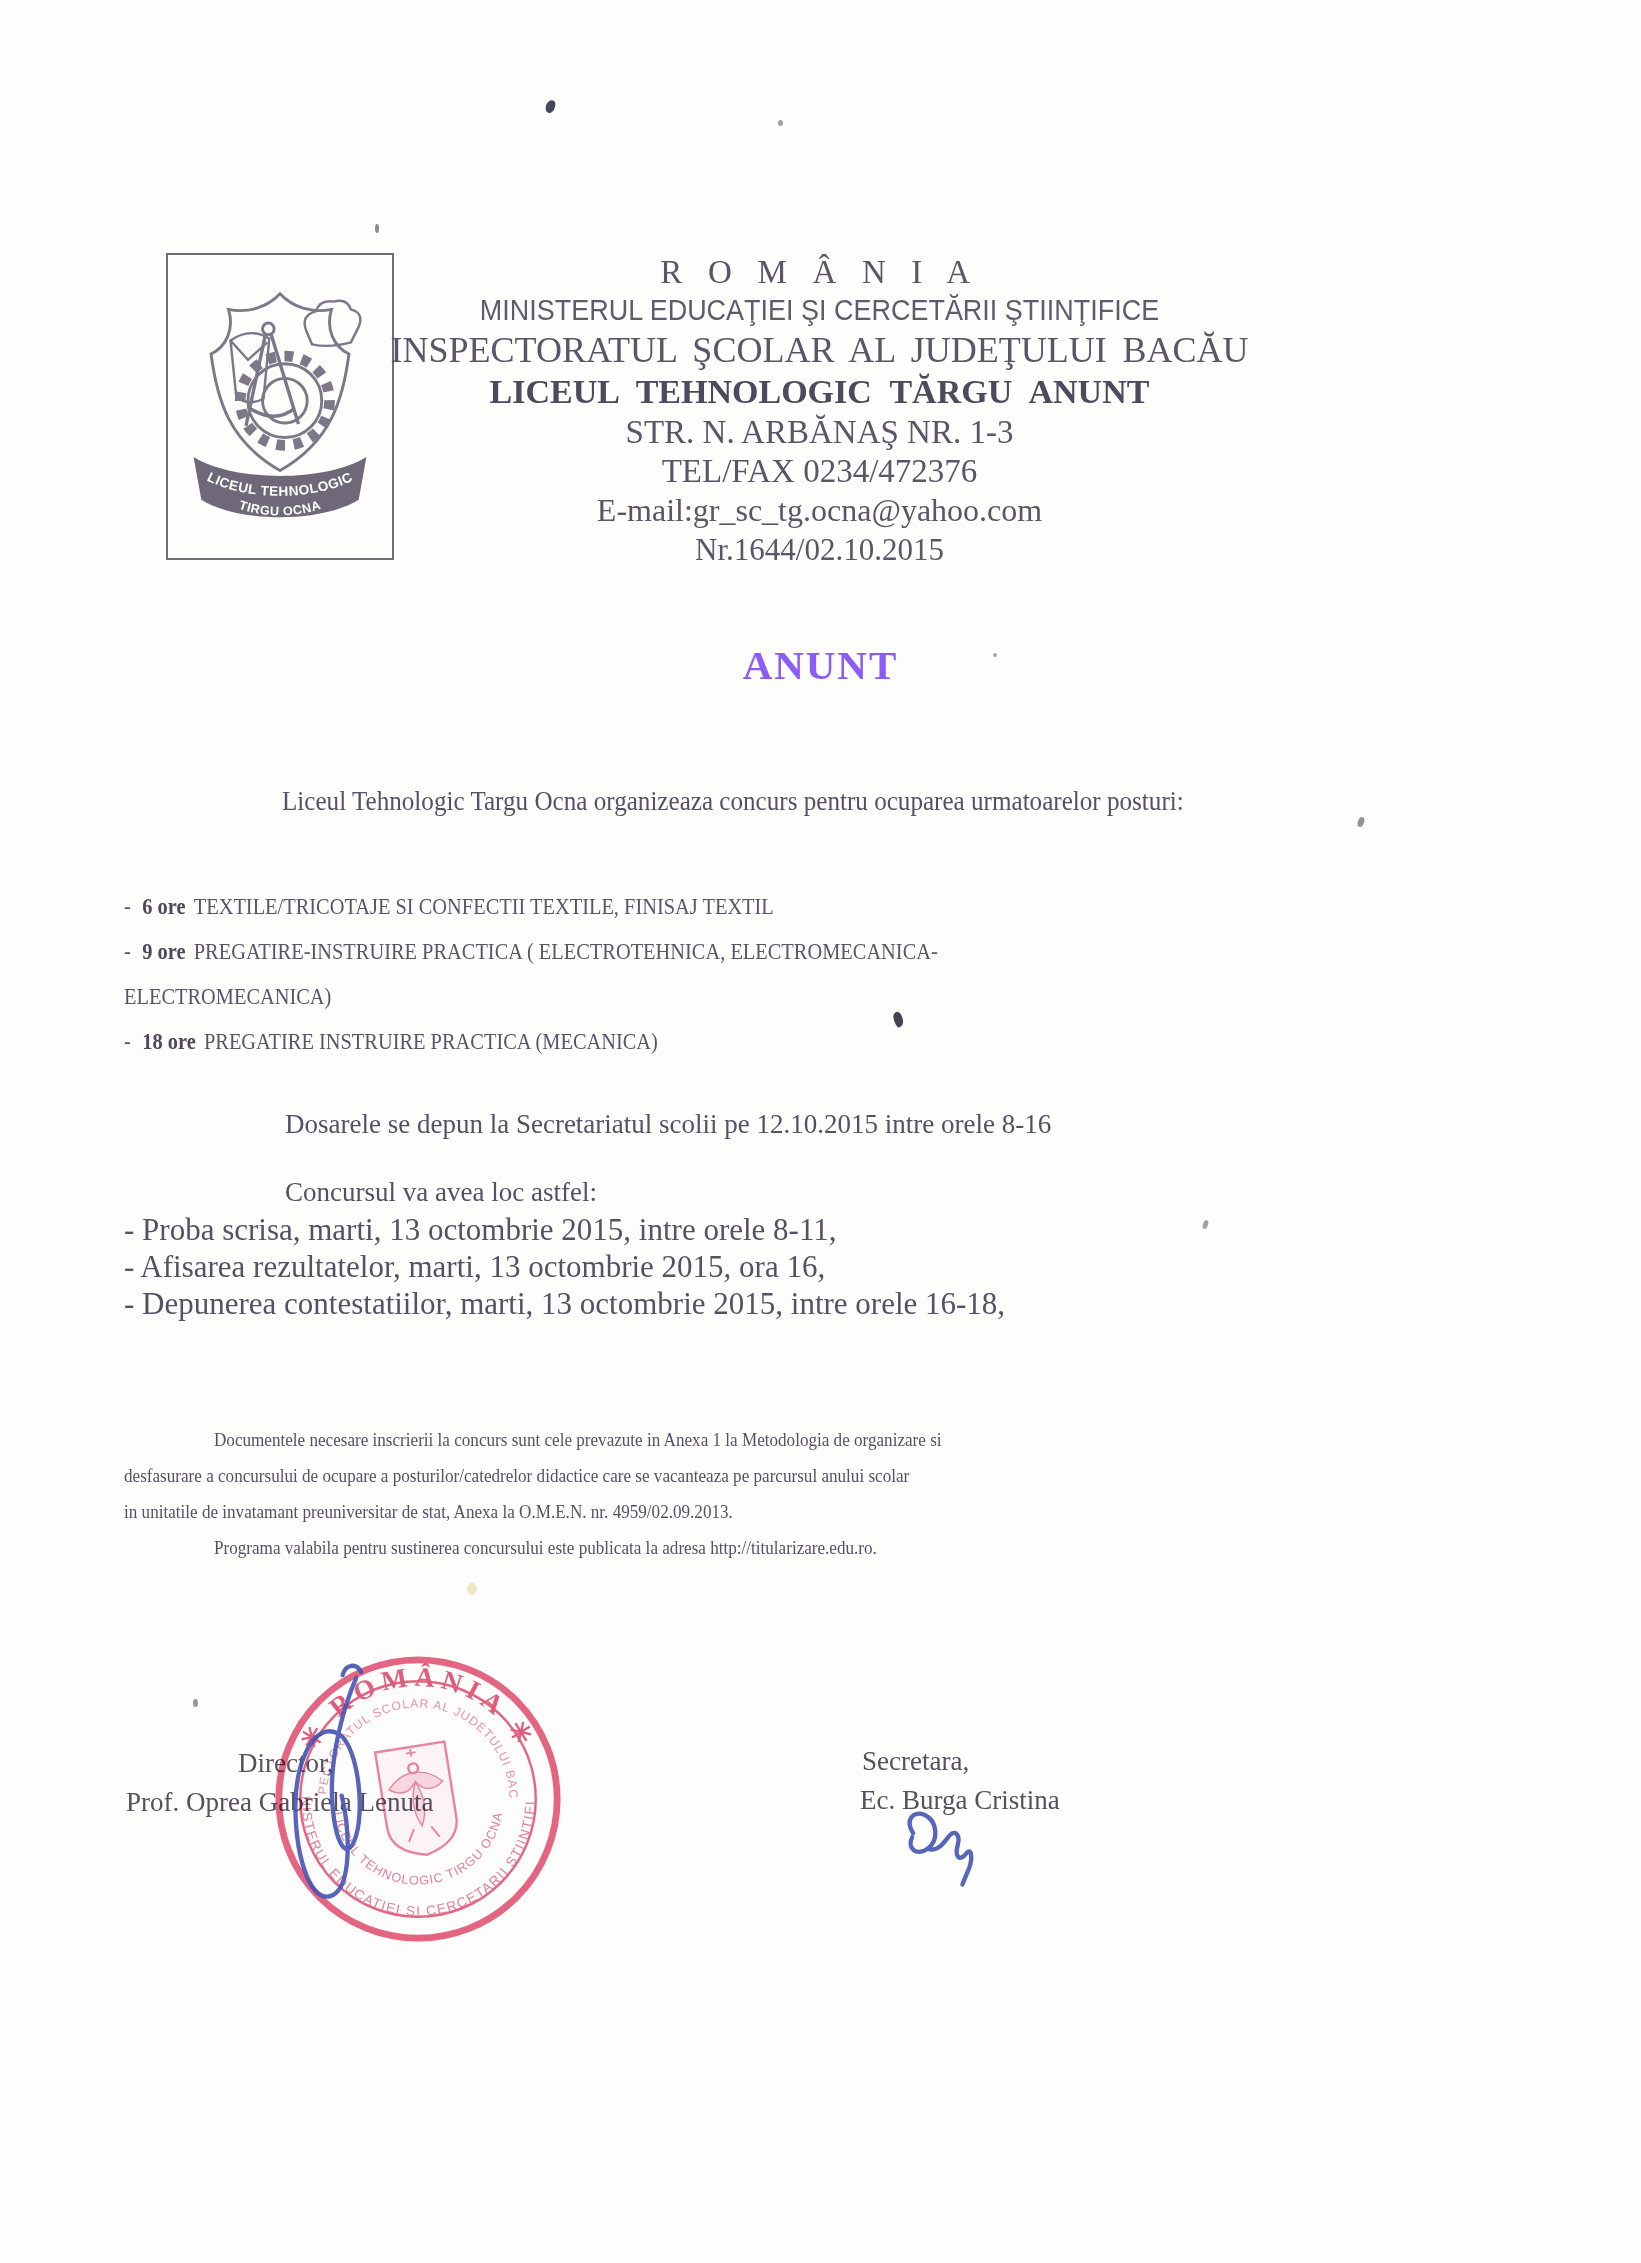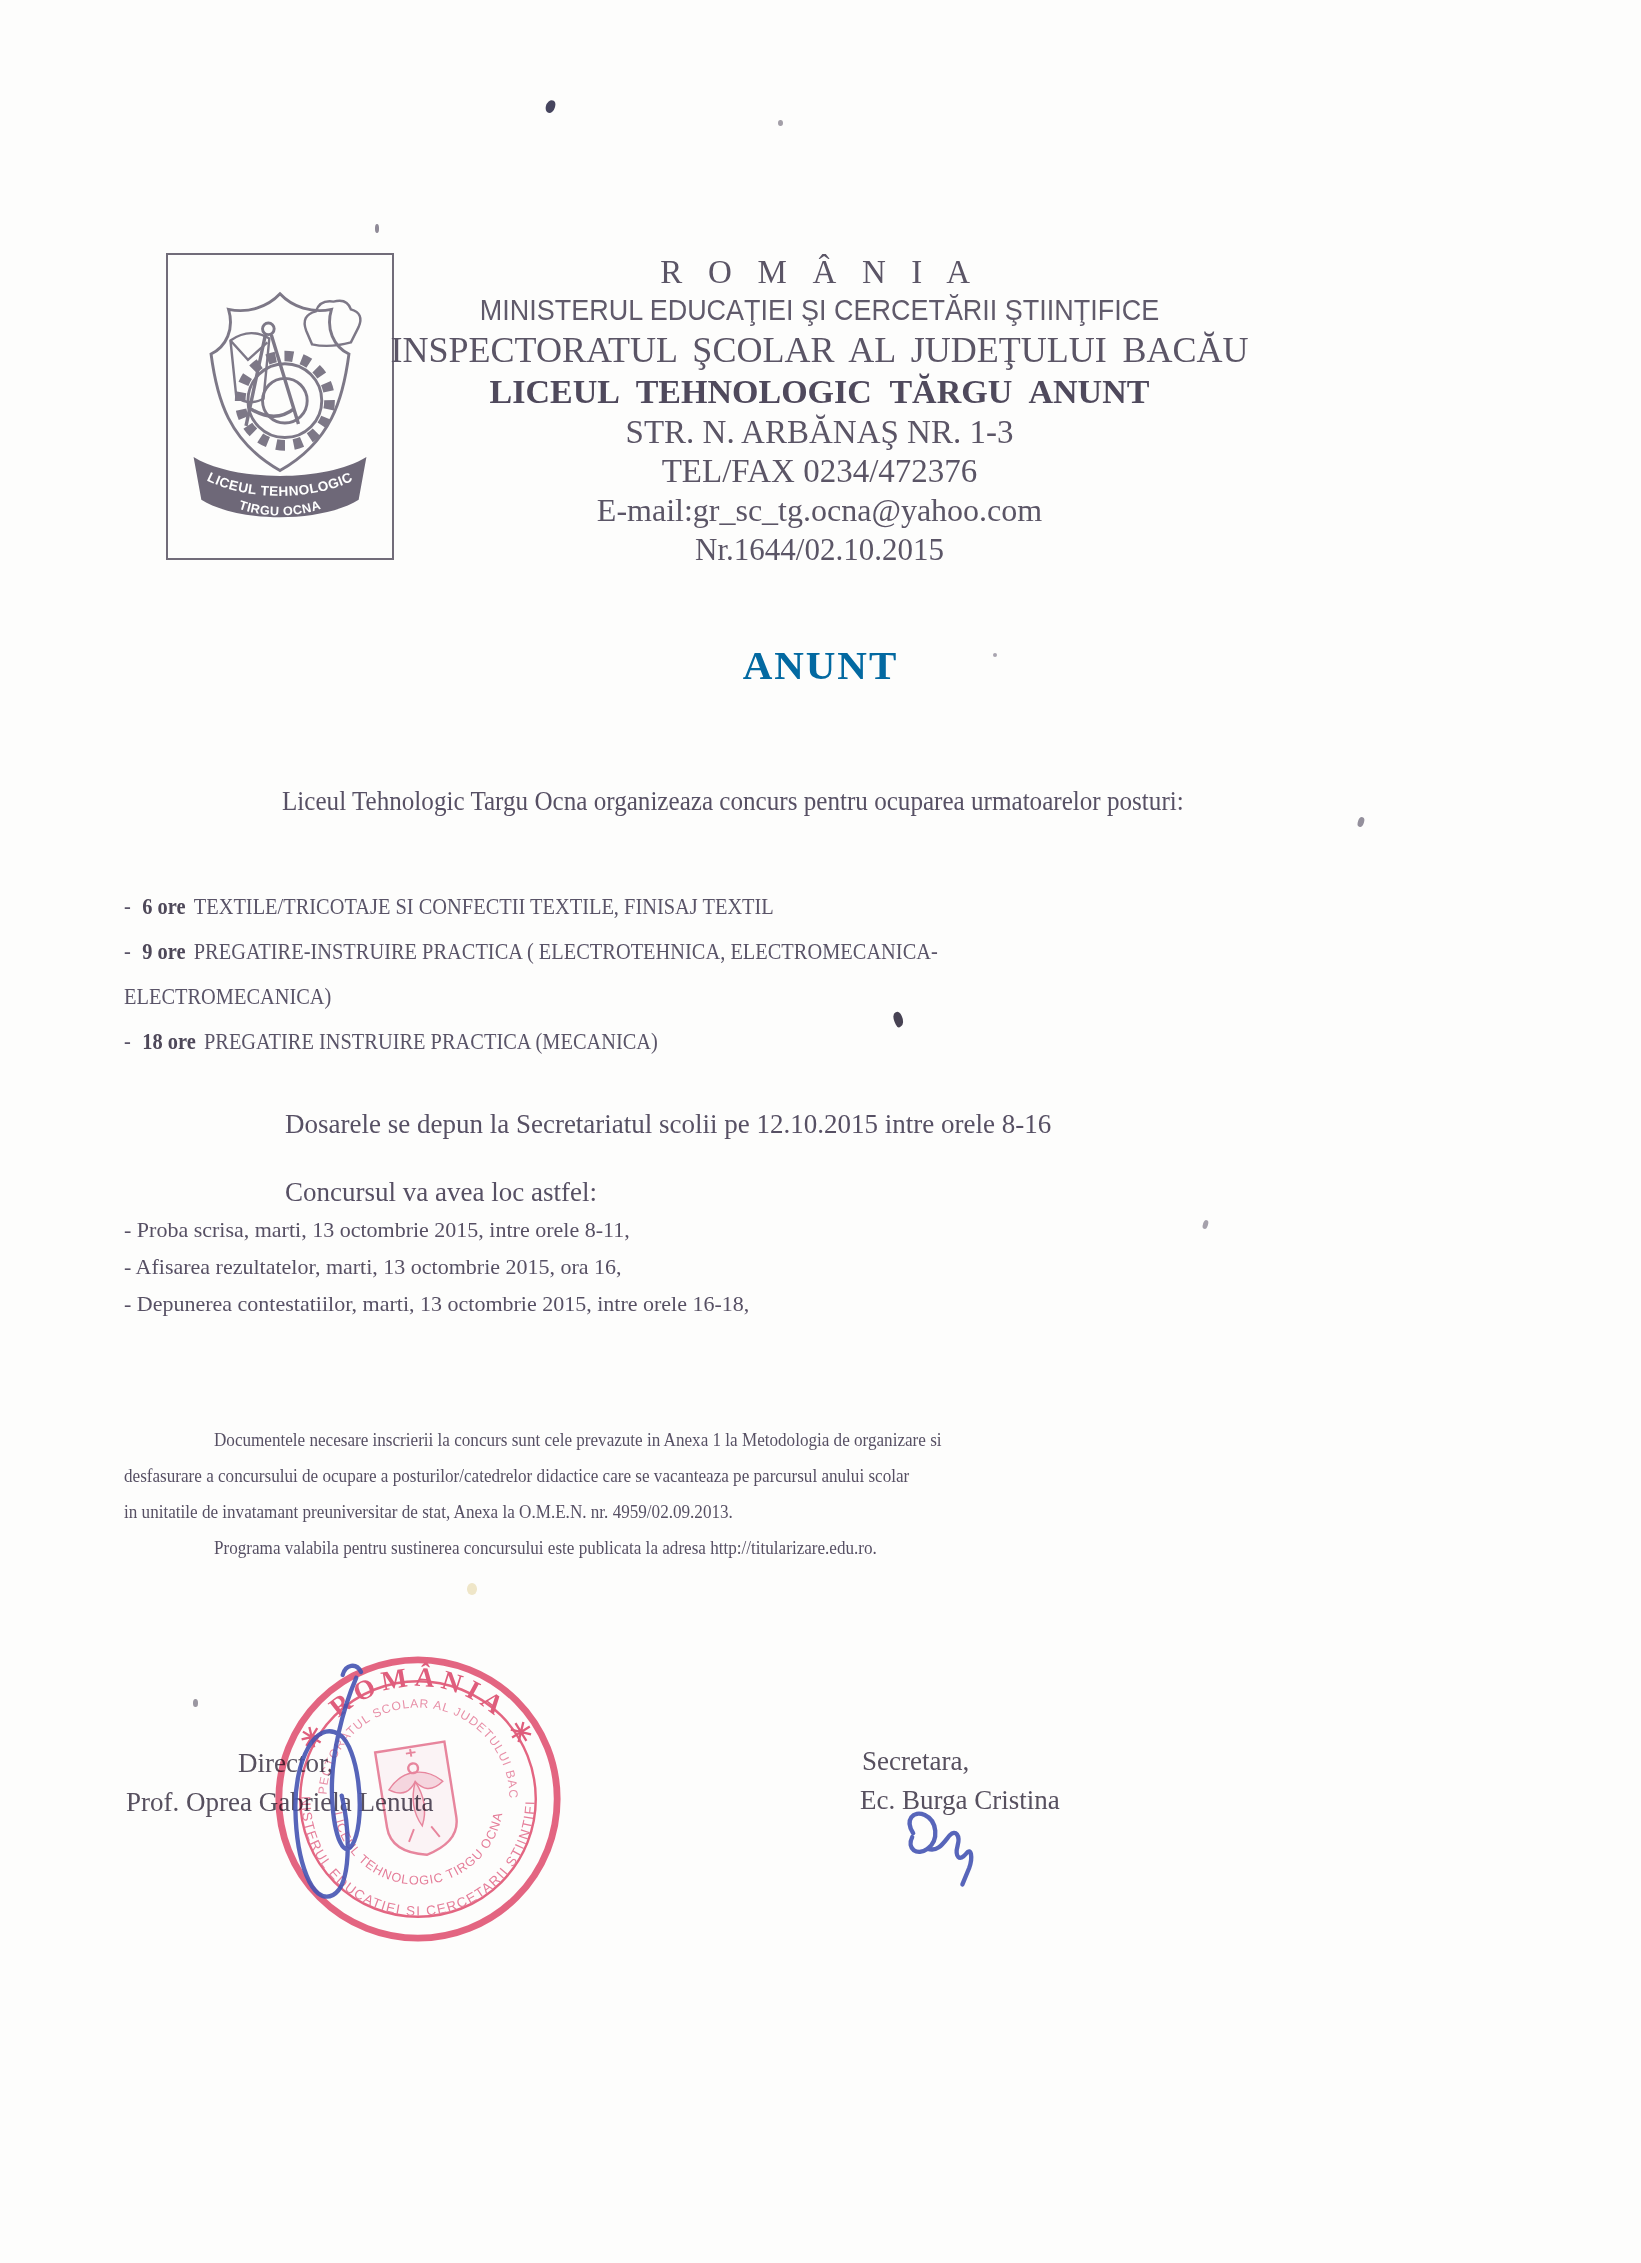--- a/index.html
+++ b/index.html
@@ -23,32 +23,32 @@
   .h-inspectorate{font-size:36px; line-height:42px; word-spacing:6.8px;}
   .h-school{font-size:34px; line-height:42px; font-weight:bold; word-spacing:9.7px; color:#4f495c;}
   .h-address{font-size:33px; line-height:39px;}
   .h-phone{font-size:33px; line-height:39px;}
   .h-email{font-size:32px; line-height:39px;}
   .h-number{font-size:31px; line-height:39px;}
 
   
   .title{
     position:absolute; left:0; top:641px; width:1641px; text-align:center;
-    font-size:41px; font-weight:bold; letter-spacing:1.9px; color:#0369a1;
+    font-size:41px; font-weight:bold; letter-spacing:1.9px; color:#8b5cf6;
   }
 
   
   .intro{position:absolute; left:282px; top:786px; font-size:27px; transform:scaleX(.93); transform-origin:left; white-space:nowrap;}
   .positions{position:absolute; left:124px; top:884px; font-size:24px; color:#5a5468;}
   .pos-line{line-height:45px; transform:scaleX(.85); transform-origin:left; white-space:nowrap;}
   .pdash{margin-right:13.5px;}
   .phours{font-weight:bold; margin-right:9.7px; color:#4e4859;}
   .dossier{position:absolute; left:285px; top:1109px; font-size:27px; white-space:nowrap;}
   .contest-intro{position:absolute; left:285px; top:1177px; font-size:27px; white-space:nowrap;}
-  .schedule{position:absolute; left:124px; top:1211px; font-size:22px;}
+  .schedule{position:absolute; left:124px; top:1211px; font-size:31px;}
   .schedule div{line-height:37px; white-space:nowrap;}
   .docs{position:absolute; left:124px; top:1422px; font-size:19px;}
   .docs div{line-height:36px; transform:scaleX(.9); transform-origin:left; white-space:nowrap;}
   .docs .indent{padding-left:100px;}
 
   
   .sig{position:absolute; font-size:27px; white-space:nowrap; color:#57505f;}
   .sig-left-role{left:238px; top:1748px;}
   .sig-left-name{left:126px; top:1787px;}
   .sig-right-role{left:862px; top:1746px;}

